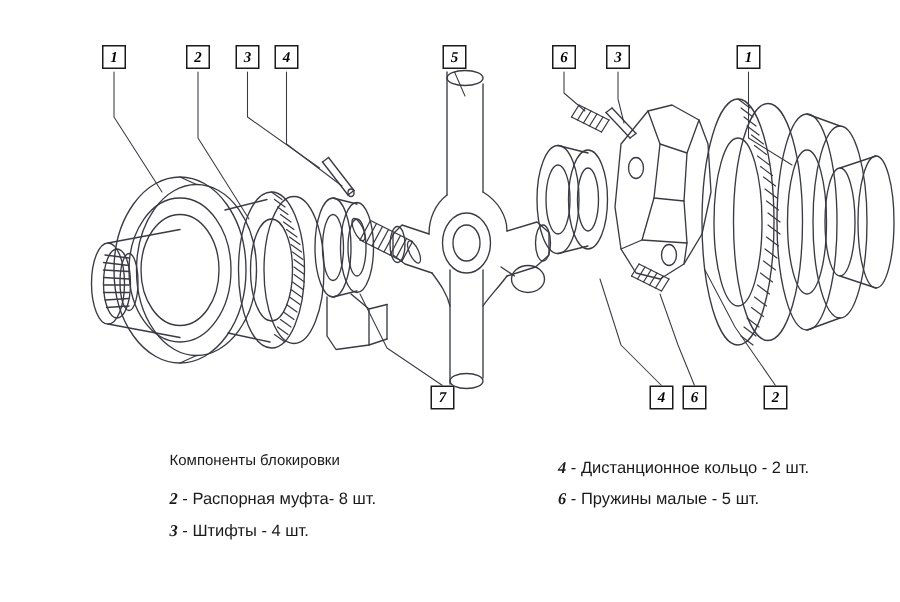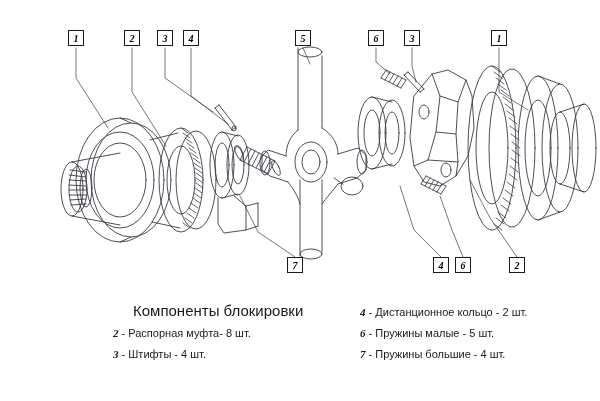--- a/index.html
+++ b/index.html
@@ -48,31 +48,30 @@
     position: absolute;
     left: 0;
     top: 292px;
     width: 600px;
     height: 109px;
   }
   .legend-title {
     position: absolute;
     left: 113px;
     top: 10px;
-    font-size: 15px;
+    font-size: 10px;
     color: #1a1a1a;
-    margin-left: 20px;
   }
   .legend-col {
     position: absolute;
     font-size: 11px;
     color: #1a1a1a;
   }
   .legend-col.left { left: 113px; top: 31px; }
-  .legend-col.right { left: 360px; top: 10px; }
+  .legend-col.right { left: 372px; top: 10px; }
   .legend-row {
     height: 21px;
     line-height: 21px;
     white-space: nowrap;
   }
   .legend-num {
     font-weight: bold;
     font-style: italic;
     font-family: "Liberation Serif", serif;
     font-size: 11px;
@@ -296,20 +295,16 @@
 
     <div class="legend-col right">
       <div class="legend-row">
         <span class="legend-num">4</span>
         <span class="legend-text">- Дистанционное кольцо - 2 шт.</span>
       </div>
       <div class="legend-row">
         <span class="legend-num">6</span>
         <span class="legend-text">- Пружины малые - 5 шт.</span>
       </div>
-      <div class="legend-row">
-        <span class="legend-num">7</span>
-        <span class="legend-text">- Пружины большие - 4 шт.</span>
-      </div>
     </div>
   </div>
 
 </div>
 
 </body></html>

